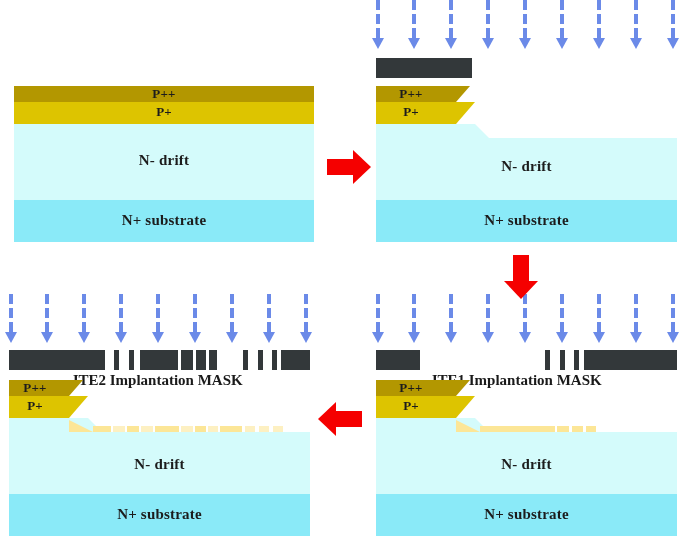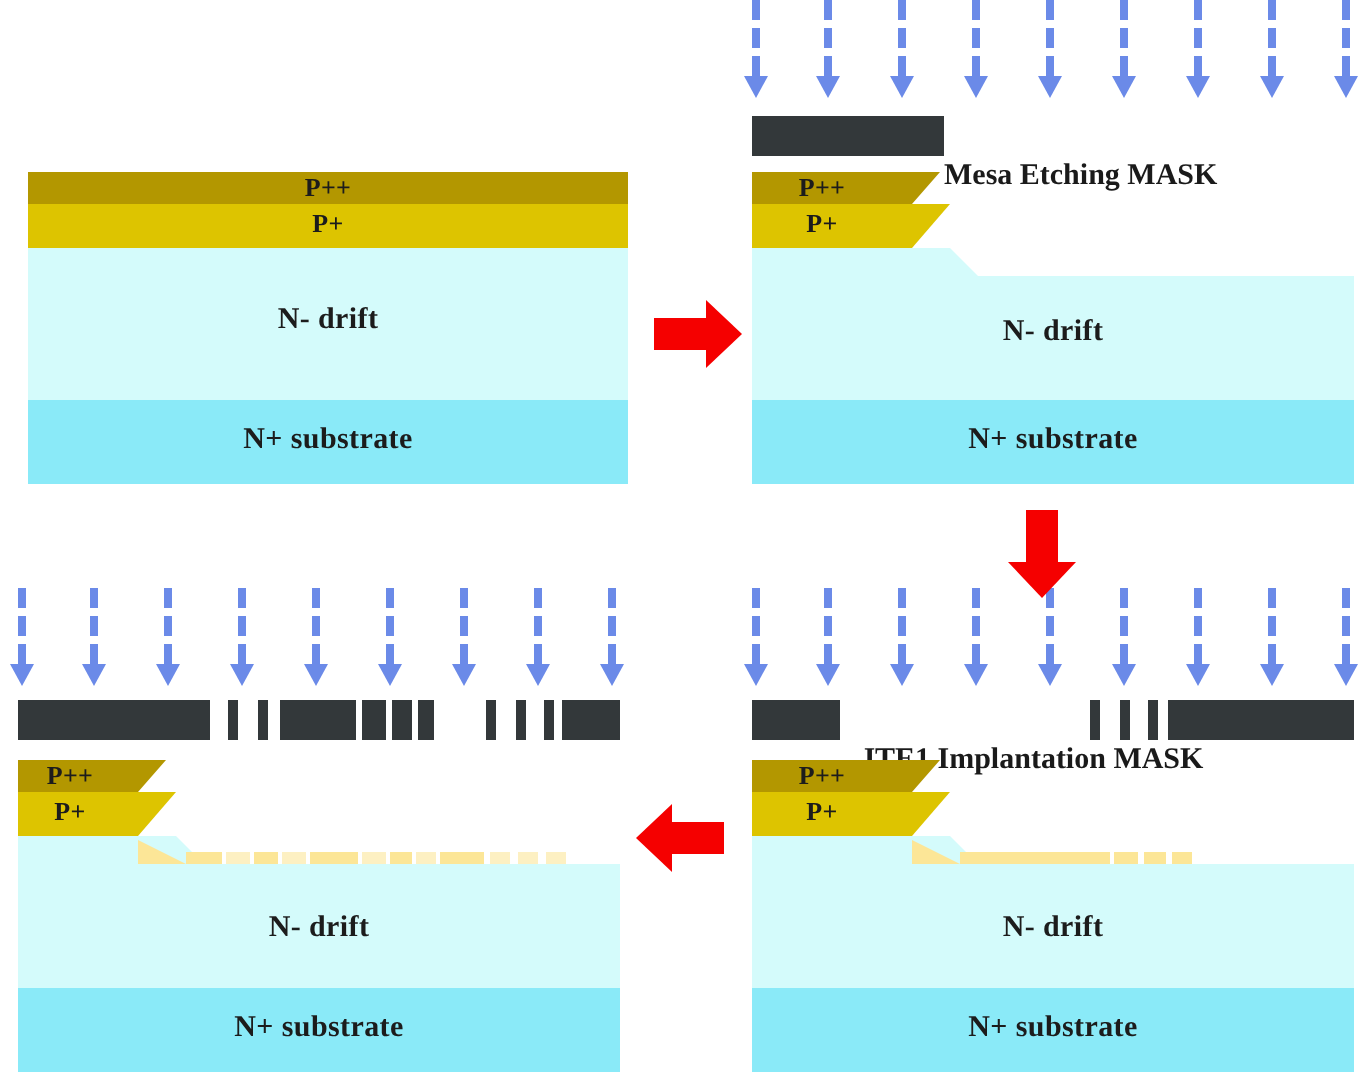--- a/index.html
+++ b/index.html
@@ -143,21 +143,20 @@
       <div class="arrow-col" style="left:299px;top:0px;">
         <div class="arrow-shaft" style="top:0px;height:10px;"></div>
         <div class="arrow-shaft" style="top:14px;height:10px;"></div>
         <div class="arrow-shaft" style="top:28px;height:10px;"></div>
         <div class="arrow-head" style="top:38px;"></div>
       </div>
     </div>
 
     <div class="maskbar" style="left:4px;top:58px;width:96px;height:20px;"></div>
 
-    <div class="maskcap" style="left:100px;top:80px;">Mesa Etching MASK</div>
 
     <div class="layer" style="left:4px;top:86px;width:80px;height:16px;background:#b39700;"></div>
     <div class="slope" style="left:84px;top:86px;border-top:16px solid #b39700;border-right:14px solid transparent;"></div>
     <div class="lbl lbl-sm" style="left:4px;top:86px;width:70px;line-height:16px;">P++</div>
 
     <div class="layer" style="left:4px;top:102px;width:80px;height:22px;background:#ddc400;"></div>
     <div class="slope" style="left:84px;top:102px;border-top:22px solid #ddc400;border-right:19px solid transparent;"></div>
     <div class="lbl lbl-sm" style="left:4px;top:102px;width:70px;line-height:20px;">P+</div>
 
     <div class="layer" style="left:4px;top:124px;width:99px;height:14px;background:#d4fbfb;"></div>
@@ -335,20 +334,21 @@
       <div class="maskbar" style="left:135px;top:56px;width:38px;height:20px;"></div>
       <div class="maskbar" style="left:176px;top:56px;width:12px;height:20px;"></div>
       <div class="maskbar" style="left:191px;top:56px;width:10px;height:20px;"></div>
       <div class="maskbar" style="left:204px;top:56px;width:8px;height:20px;"></div>
       <div class="maskbar" style="left:238px;top:56px;width:5px;height:20px;"></div>
       <div class="maskbar" style="left:253px;top:56px;width:5px;height:20px;"></div>
       <div class="maskbar" style="left:267px;top:56px;width:5px;height:20px;"></div>
       <div class="maskbar" style="left:276px;top:56px;width:29px;height:20px;"></div>
     </div>
 
+    <div class="maskcap" style="left:66px;top:78px;">JTE2 Implantation MASK</div>
 
     <div class="layer" style="left:4px;top:86px;width:60px;height:16px;background:#b39700;"></div>
     <div class="slope" style="left:64px;top:86px;border-top:16px solid #b39700;border-right:14px solid transparent;"></div>
     <div class="lbl lbl-sm" style="left:2px;top:86px;width:56px;line-height:16px;">P++</div>
 
     <div class="layer" style="left:4px;top:102px;width:60px;height:22px;background:#ddc400;"></div>
     <div class="slope" style="left:64px;top:102px;border-top:22px solid #ddc400;border-right:19px solid transparent;"></div>
     <div class="lbl lbl-sm" style="left:2px;top:102px;width:56px;line-height:20px;">P+</div>
 
     <div class="layer" style="left:4px;top:124px;width:79px;height:14px;background:#d4fbfb;"></div>

